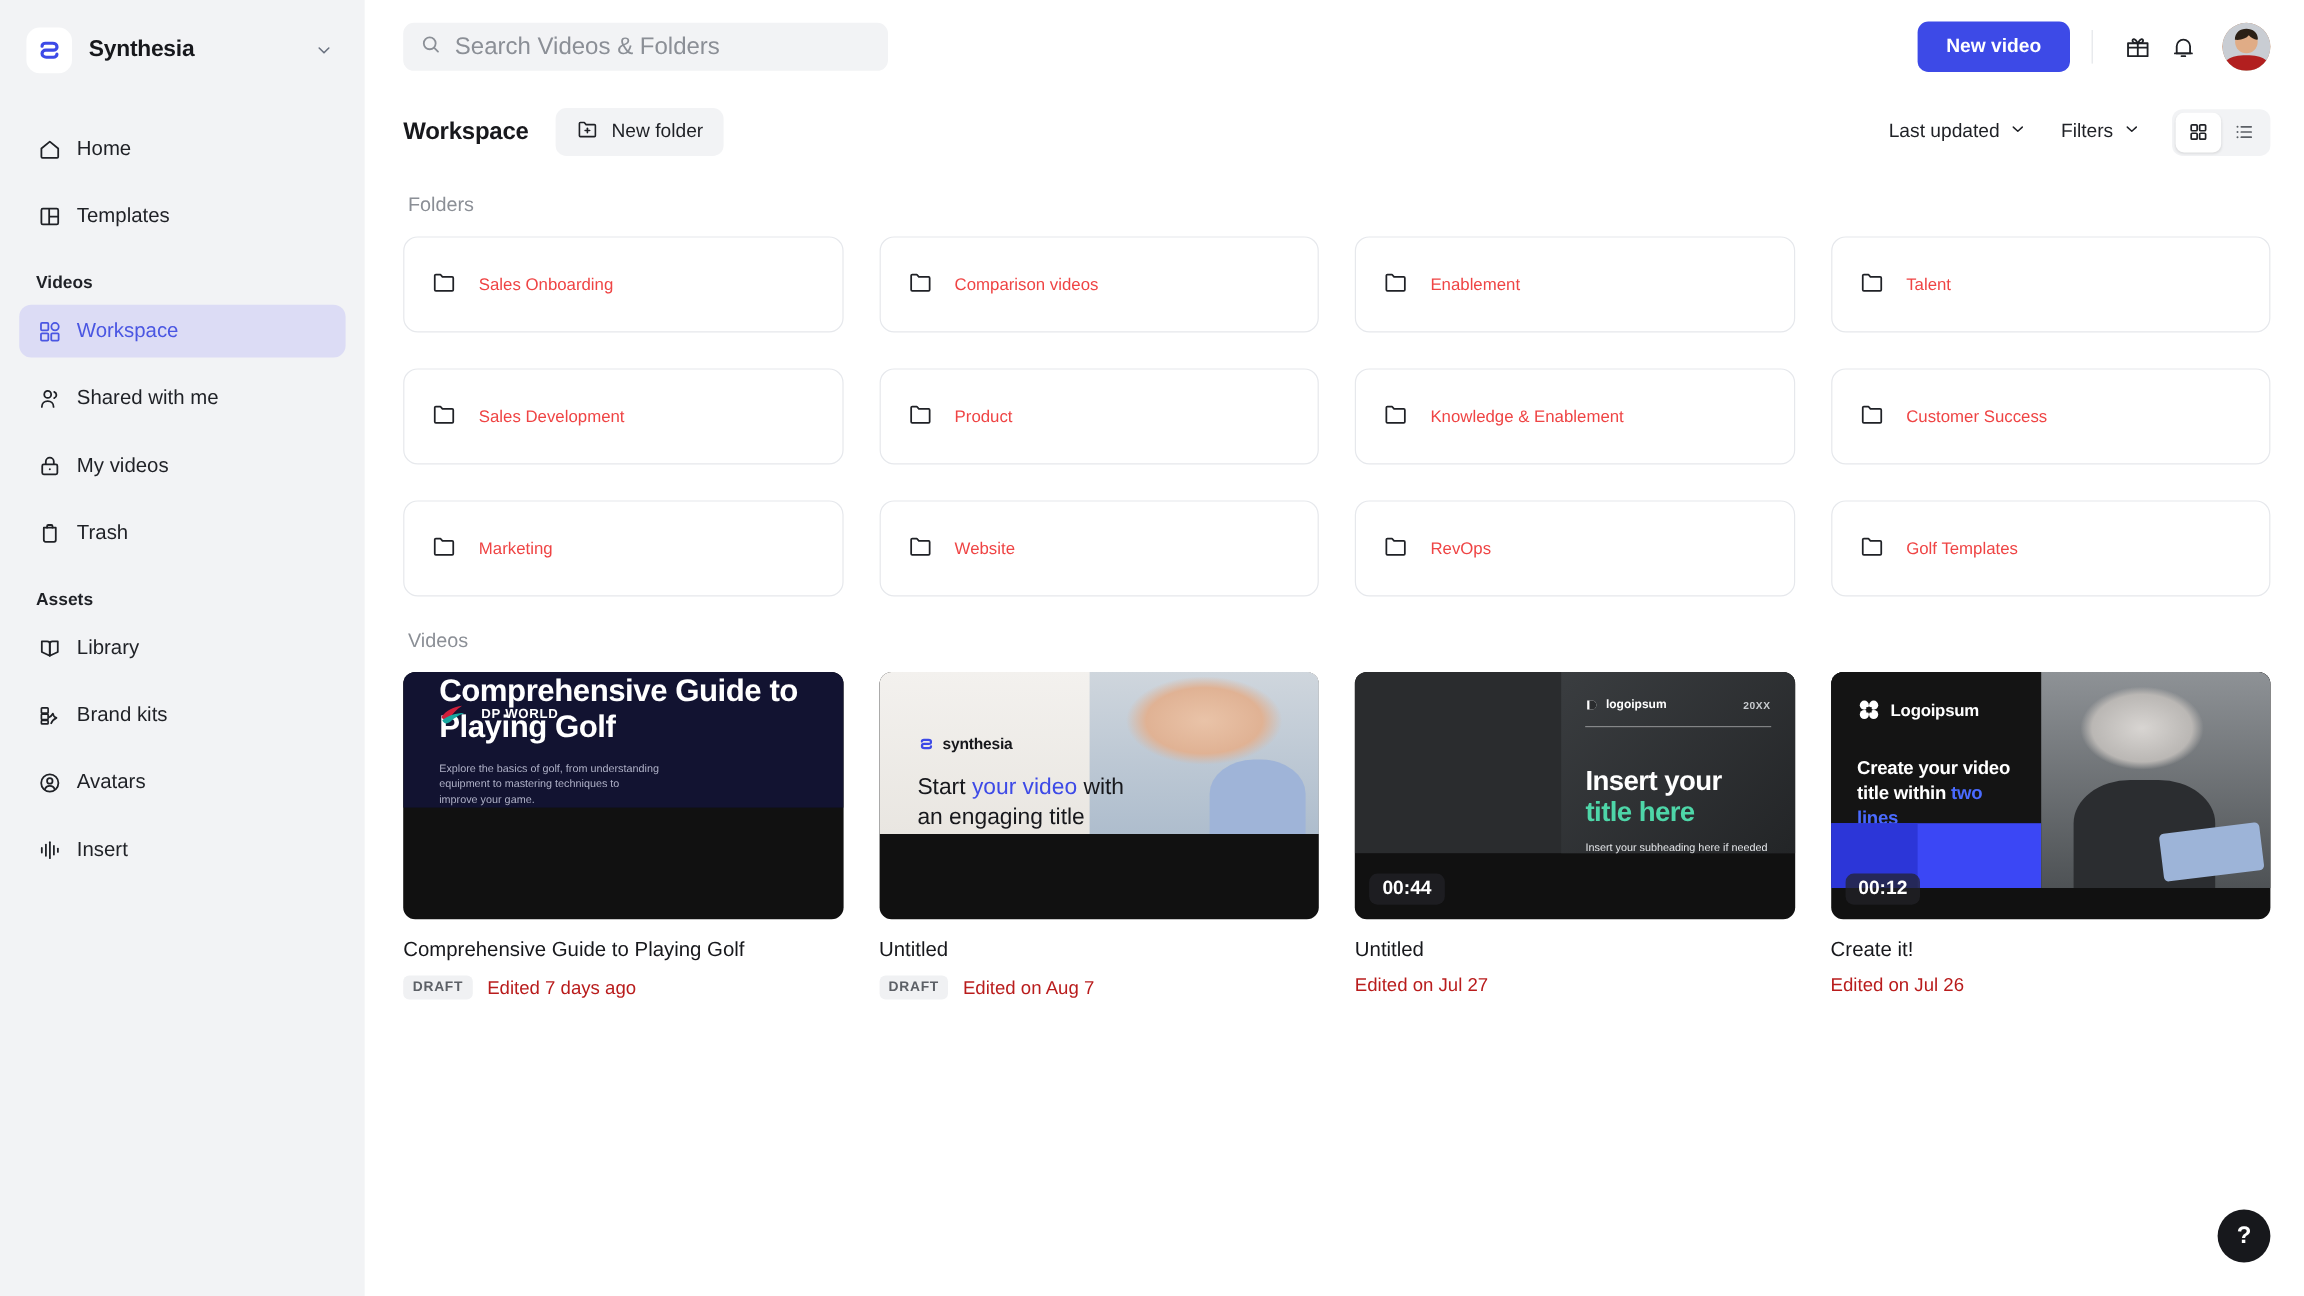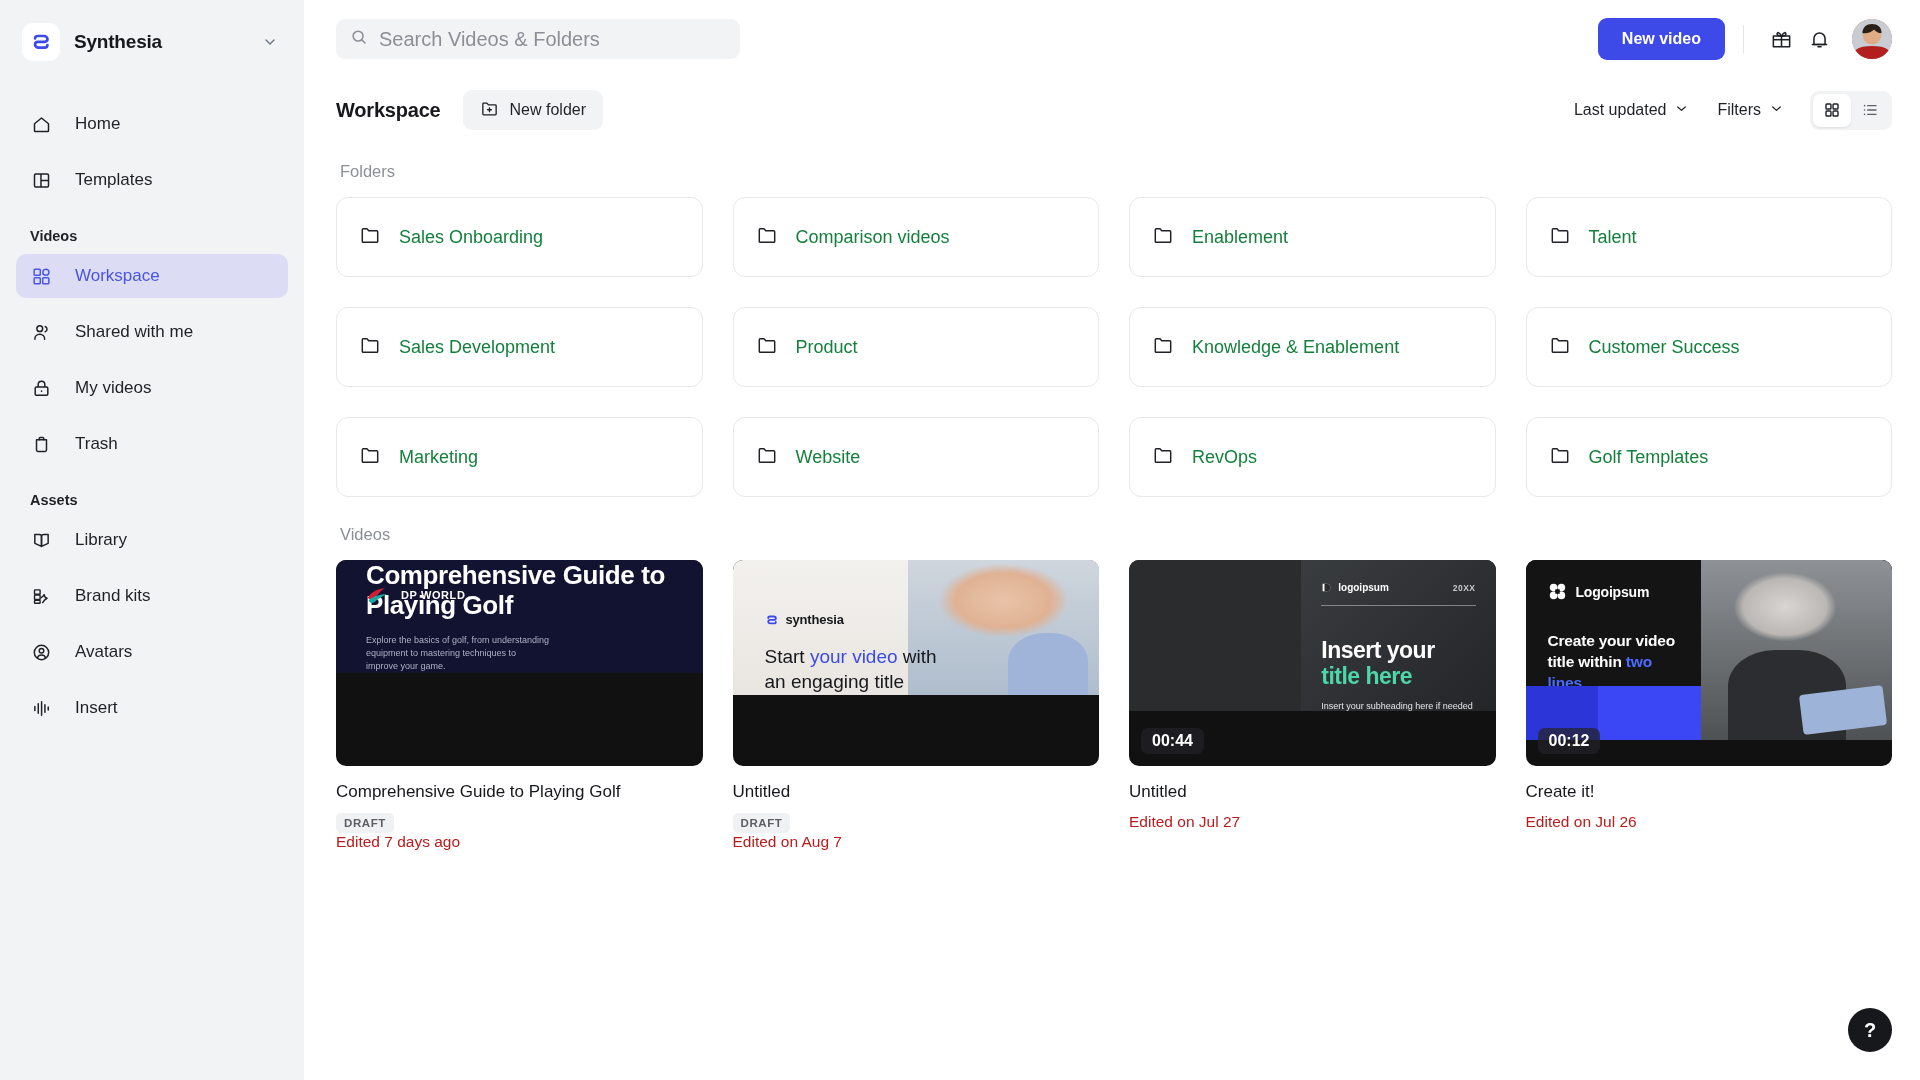--- a/index.html
+++ b/index.html
@@ -35,21 +35,21 @@
   .brand-name {
     font-size: 19px; font-weight: 700; color: #17181c;
     letter-spacing: -0.2px;
     flex: 1;
   }
   .brand-caret { color: #6b7280; display: flex; align-items: center; padding-right: 4px; }
 
   .nav { padding: 38px 16px 0 16px; }
   .nav-item {
     display: flex; align-items: center;
-    gap: 23px;
+    gap: 12px;
     height: 44px;
     padding: 0 14px;
     border-radius: 10px;
     color: #1f2126;
     font-size: 17px;
     cursor: pointer;
     margin-bottom: 12px;
   }
   .nav-item .ico { width: 22px; height: 22px; flex: 0 0 22px; display:flex; align-items:center; justify-content:center; }
   .nav-item.active { background: #dcdcf5; color: #4a56e2; }
@@ -146,34 +146,34 @@
   }
   .folder-card {
     height: 80px;
     border: 1px solid #e6e8ec;
     border-radius: 12px;
     background: #fff;
     display: flex; align-items: center;
     gap: 18px; padding: 0 22px;
     cursor: pointer;
   }
-  .folder-card .fname { font-size: 18px; color: #15803d; }
+  .folder-card .fname { font-size: 14px; color: #ef4444; }
 
   .folders-grid { display: grid; grid-template-columns: repeat(4,1fr); gap: 30px 30px; }
 
   
   .videos-grid { display: grid; grid-template-columns: repeat(4,1fr); gap: 30px; }
   .video-card { cursor: pointer; }
   .thumb {
     width: 100%; aspect-ratio: 16/9;
     border-radius: 10px; overflow: hidden;
     position: relative; background: #111;
   }
   .vtitle { font-size: 17px; color: #17181c; margin-top: 16px; }
-  .vmeta { display: flex; align-items: flex-start; margin-top: 11px; flex-direction: column; }
+  .vmeta { display: flex; align-items: flex-end; gap: 12px; margin-top: 11px; }
   .badge-draft {
     background: #f0f1f3; color: #5c6066;
     font-size: 11.5px; font-weight: 700; letter-spacing: .6px;
     border-radius: 5px; padding: 4px 8px;
   }
   .vdate { font-size: 15.5px; color: #b91c1c; }
   .dur {
     position: absolute; left: 12px; bottom: 12px;
     background: rgba(35,35,40,.72); color: #fff;
     font-size: 16px; font-weight: 700;

